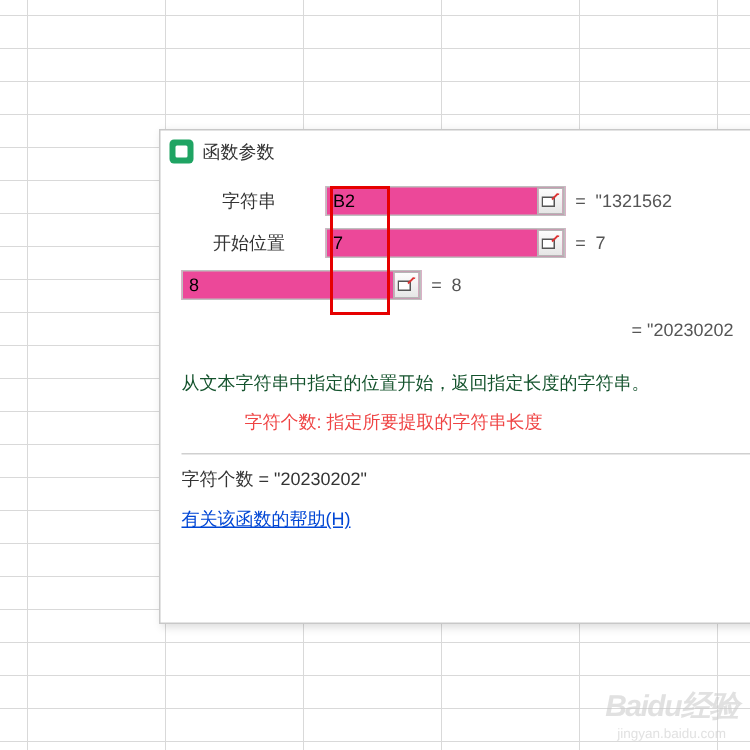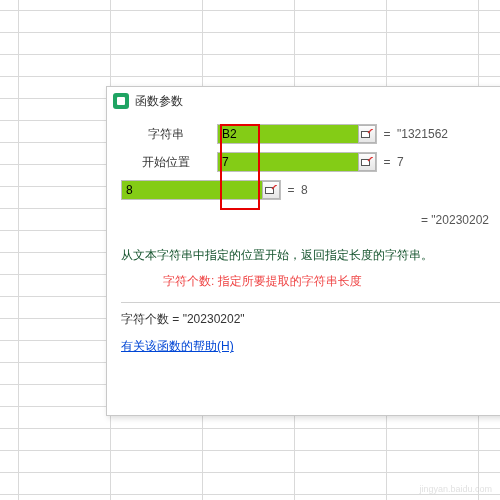--- a/index.html
+++ b/index.html
@@ -49,21 +49,21 @@
   
   .row { display: flex; align-items: center; height: 26px; margin-bottom: 2px; }
   .lbl { width: 96px; text-align: center; padding-right: 6px; color: #333; }
   .inwrap { position: relative; width: 160px; height: 20px; }
   .inp {
     width: 100%; height: 20px;
     border: 1px solid #bfbfbf;
     padding: 0 22px 0 4px;
     font-size: 12px;
     outline: none;
-    background: #84cc16;
+    background: #ec4899;
   }
   .ref-btn {
     position: absolute; right: 1px; top: 1px;
     width: 18px; height: 18px;
     border: 1px solid #b5b5b5;
     background: linear-gradient(#fdfdfd, #e6e6e6);
     cursor: pointer;
     display: flex; align-items: center; justify-content: center;
   }
   .ref-btn svg { width: 12px; height: 10px; }
@@ -189,14 +189,15 @@
       <span>字符个数 =</span> <span>"20230202"</span>
     </div>
 
     <span class="help">有关该函数的帮助(H)</span>
   </div>
 </div>
 
 <div class="redbox" style="left:220px; top:124px; width:40px; height:86px;"></div>
 
 <div class="watermark">
+  <span>Baidu经验</span>
   <span class="sub">jingyan.baidu.com</span>
 </div>
 
 </body></html>

